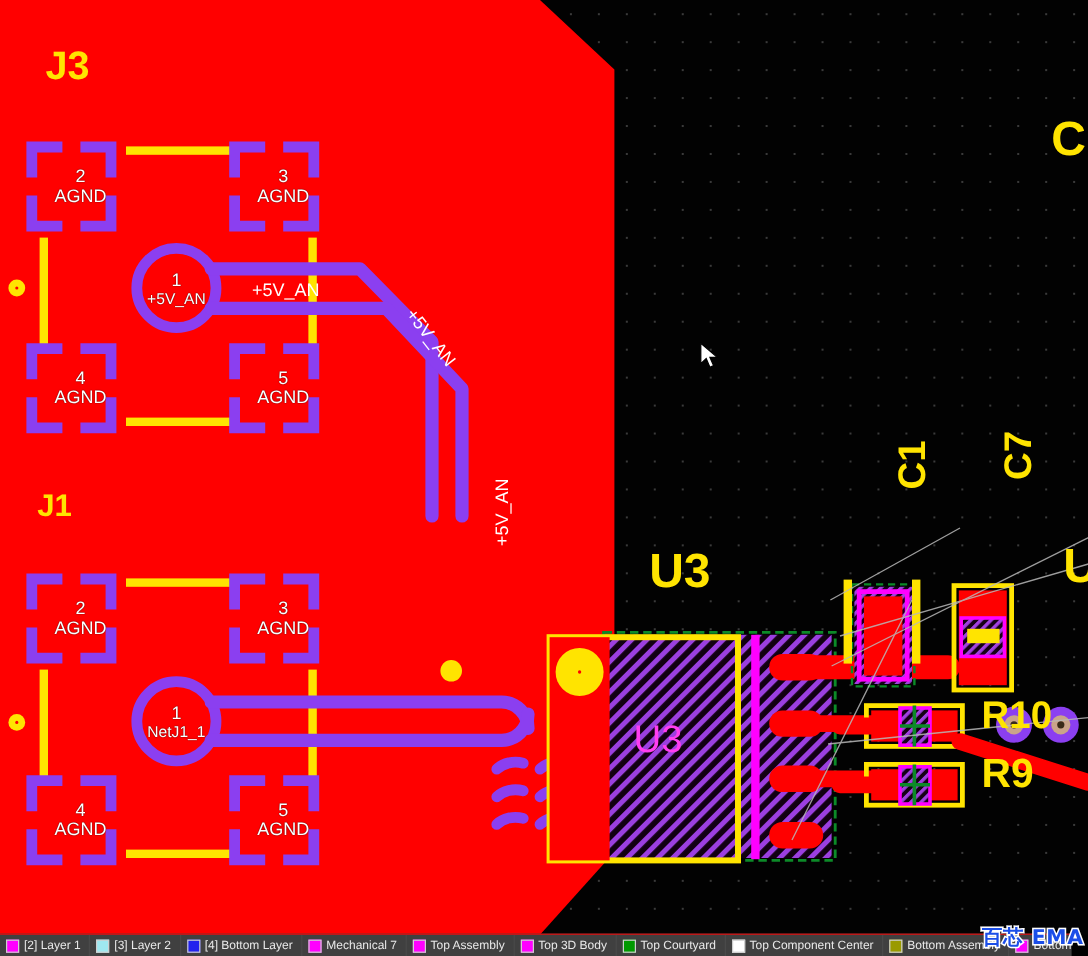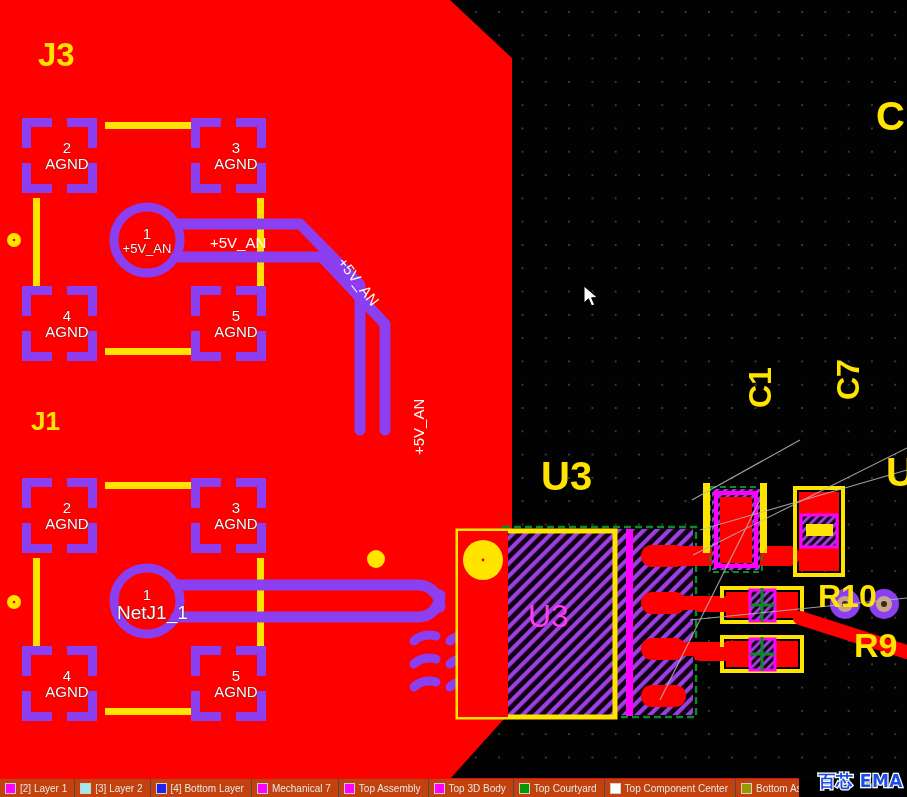--- a/index.html
+++ b/index.html
@@ -46,22 +46,22 @@
   .nettxt{
     position:absolute;color:#ffffff;white-space:nowrap;user-select:none;
     font-family:"Liberation Sans","DejaVu Sans",sans-serif;font-size:15px;
   }
 
   
   #cursor{position:absolute;pointer-events:none;}
 
   
   #layerbar{
-    position:absolute;left:0;bottom:0;width:799px;height:18px;
-    background:#c2410c;display:flex;align-items:stretch;
+    position:absolute;left:0;bottom:0;width:893px;height:18px;
+    background:#404040;display:flex;align-items:stretch;
     border-top:1px solid #d11;
     overflow:hidden;
   }
   .ltab{
     display:flex;align-items:center;gap:4px;
     padding:0 7px 0 5px;
     border-right:1px solid #4a4a4a;
     color:#e8e8e8;font-size:10px;white-space:nowrap;
     font-family:"Liberation Sans","DejaVu Sans",sans-serif;
     cursor:pointer;
@@ -295,21 +295,21 @@
     </svg>
 
     <div class="desig" style="left:38px;top:38px;font-size:33px;text-align:right;">J3</div>
     <div class="desig" style="left:31px;top:408px;font-size:26px;text-align:right;">J1</div>
     <div class="desig" style="left:541px;top:456px;font-size:40px;">U3</div>
 
     <div class="desig rot" style="left:744px;top:408px;font-size:32px;transform:rotate(-90deg);">C1</div>
     <div class="desig rot" style="left:832px;top:400px;font-size:32px;transform:rotate(-90deg);">C7</div>
 
     <div class="desig" style="left:818px;top:580px;font-size:32px;">R10</div>
-    <div class="desig" style="left:818px;top:628px;font-size:34px;margin-left:36px;">R9</div>
+    <div class="desig" style="left:818px;top:628px;font-size:34px;">R9</div>
 
     <div class="desig" style="left:876px;top:96px;font-size:40px;">C1</div>
     <div class="desig" style="left:886px;top:452px;font-size:40px;">U</div>
 
     <div style="position:absolute;left:528px;top:598px;color:#ff3df0;font-size:32px;
                 font-family:'Liberation Sans',sans-serif;user-select:none;">U3</div>
 
     <div class="padtxt" style="left:37px;top:140px;width:60px;">
       <div>2</div>
       <div>AGND</div>
@@ -342,21 +342,21 @@
     <div class="padtxt" style="left:37px;top:668px;width:60px;">
       <div>4</div>
       <div>AGND</div>
     </div>
     <div class="padtxt" style="left:206px;top:668px;width:60px;">
       <div>5</div>
       <div>AGND</div>
     </div>
     <div class="padtxt" style="left:117px;top:587px;width:60px;">
       <div>1</div>
-      <div style="font-size:19px;">NetJ1_1</div>
+      <div style="font-size:13px;">NetJ1_1</div>
     </div>
 
     <div class="nettxt" style="left:210px;top:234px;">+5V_AN</div>
     <div class="nettxt" style="left:348px;top:254px;transform:rotate(52deg);transform-origin:0 0;">+5V_AN</div>
     <div class="nettxt" style="left:410px;top:455px;transform:rotate(-90deg);transform-origin:0 0;">+5V_AN</div>
 
     <svg id="cursor" style="left:583px;top:285px;" width="18" height="24" viewBox="0 0 18 24">
       <polygon points="1,1 1,18 5.5,13.8 8.6,21 11.6,19.6 8.6,12.8 14.5,12.6" fill="#ffffff" stroke="#000000" stroke-width="1"></polygon>
     </svg>
 

